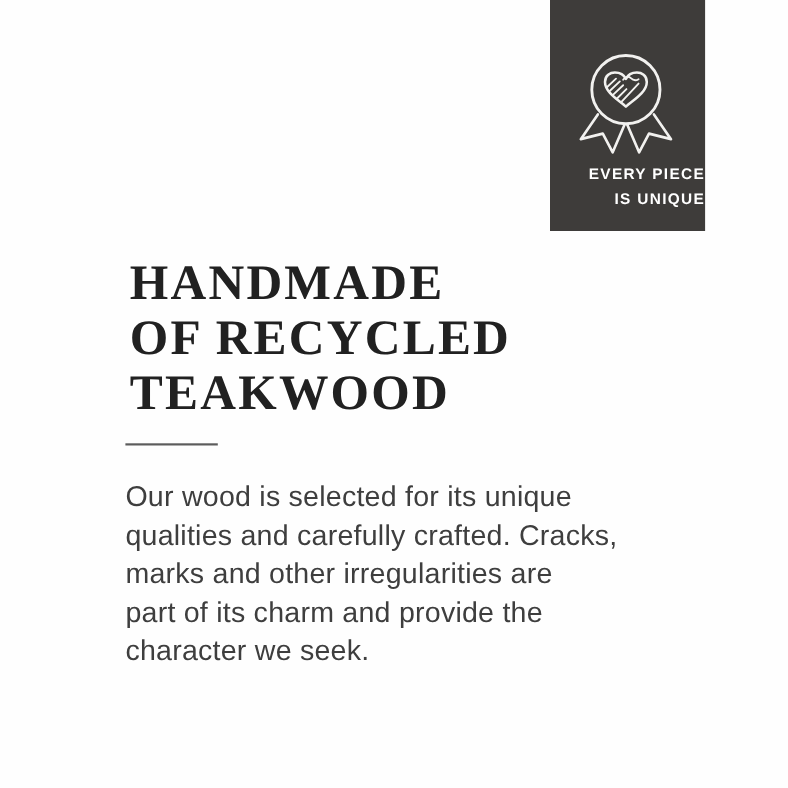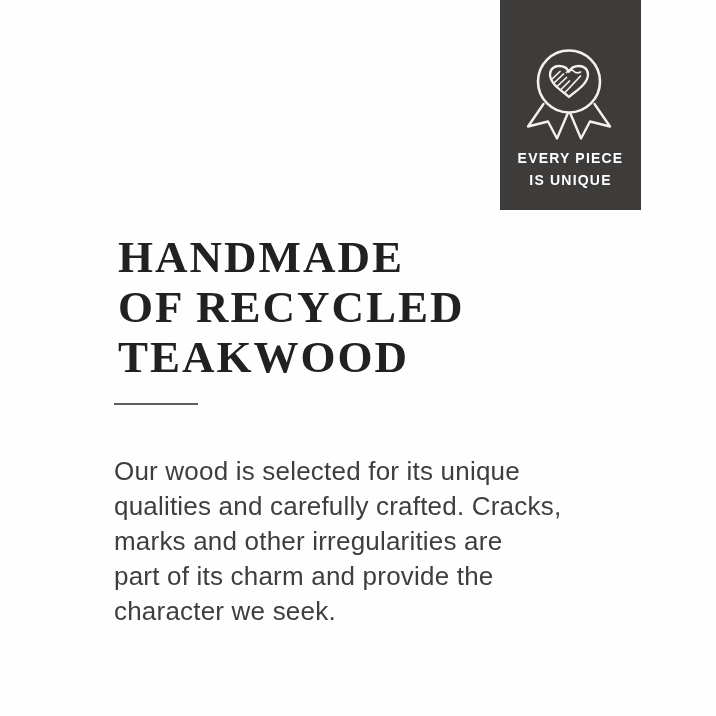--- a/index.html
+++ b/index.html
@@ -22,21 +22,21 @@
   .badge .icon {
     position: absolute;
     left: 24px;
     top: 47px;
   }
   .badge-label {
     position: absolute;
     left: 0;
     right: 0;
     top: 147px;
-    text-align: center;
+    text-align: right;
     color: var(--badge-text, #ffffff);
     font-weight: 700;
     font-size: 14px;
     line-height: 22px;
     letter-spacing: 1.2px;
     white-space: pre-line;
   }
   .heading {
     position: absolute;
     left: 114px;
@@ -54,21 +54,21 @@
     position: absolute;
     left: 114px;
     top: 403px;
     width: 84px;
     height: 2px;
     background: var(--divider-color, #5c5c5c);
   }
   .body-text {
     position: absolute;
     left: 114px;
-    top: 454px;
+    top: 434px;
     margin: 0;
     font-size: 26px;
     line-height: 35px;
     letter-spacing: 0.2px;
     color: var(--body-color, #3e3e3e);
     white-space: pre-line;
   }
 </style>
 </head>
 <body>

